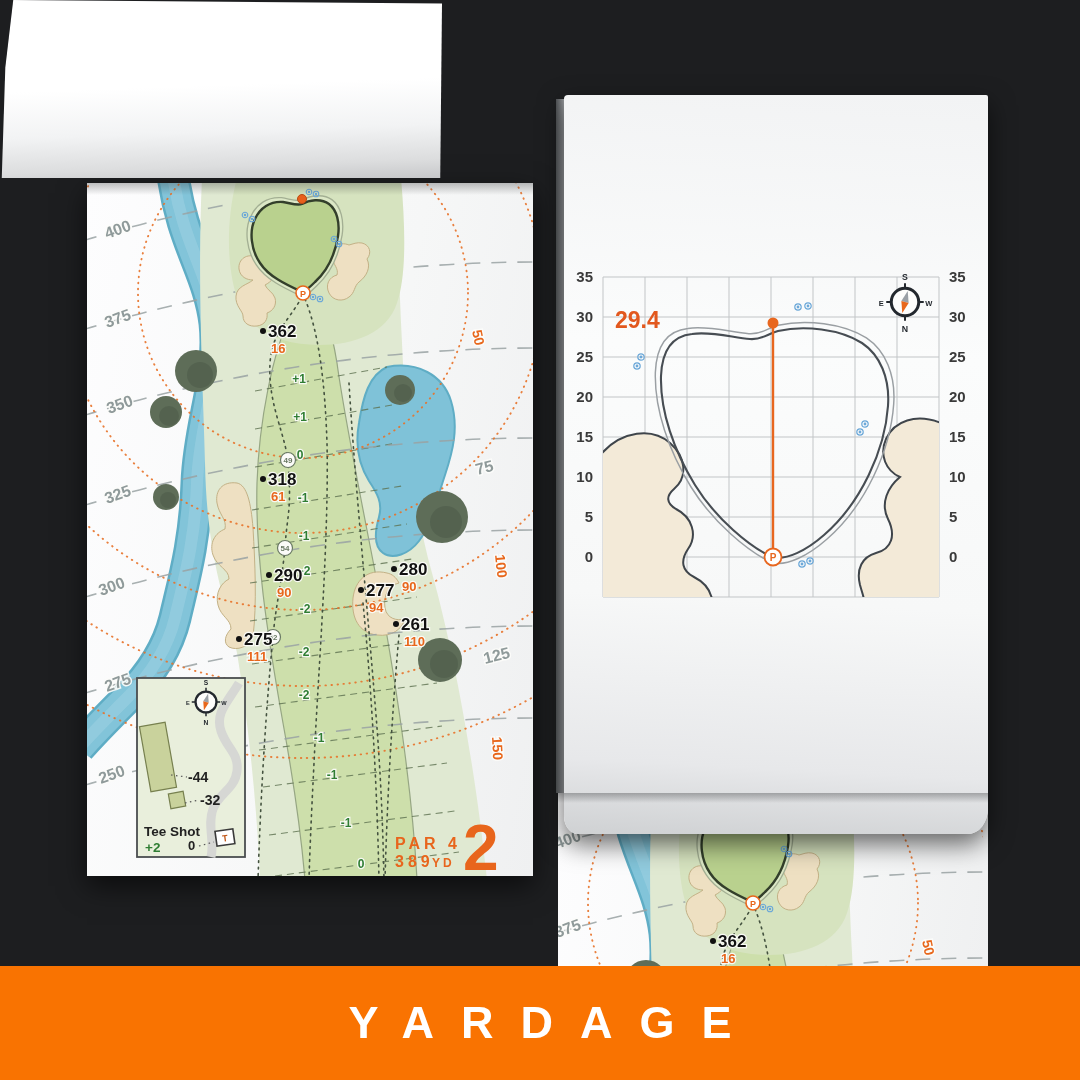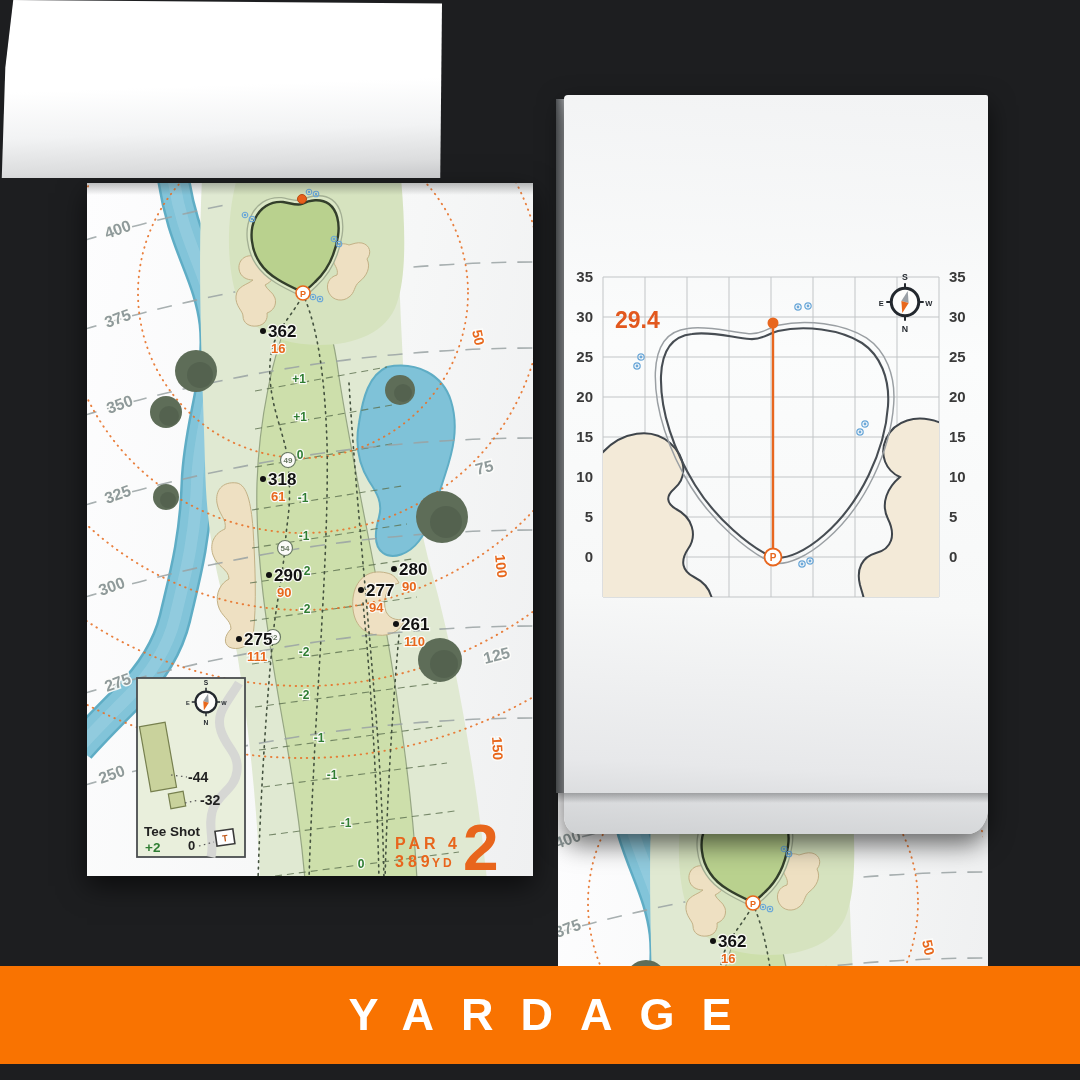--- a/index.html
+++ b/index.html
@@ -19,21 +19,21 @@
   #right-chart-page{left:564px;top:95px;width:424px;height:739px;
         background:linear-gradient(183deg,#f2f3f4 0%,#fbfcfc 35%,#f7f8f8 68%,#e7e8ea 90%,#cfd1d3 100%);
         border-radius:4px 2px 20px 14px / 4px 2px 26px 18px;}
   #right-bottom-page{left:558px;top:793px;width:430px;height:173px;box-shadow:none;}
   #right-bottom-page::before{content:"";position:absolute;left:0;top:0;right:0;height:10px;
         background:linear-gradient(rgba(40,42,44,.35),rgba(40,42,44,0));pointer-events:none;z-index:5;}
   svg{display:block;}
   svg text{font-family:"Liberation Sans",sans-serif;}
   .halo{paint-order:stroke;stroke:rgba(252,252,250,.92);stroke-width:3px;}
   .halo2{paint-order:stroke;stroke:rgba(252,252,250,.92);stroke-width:2.4px;}
-  #banner{position:absolute;left:0;top:966px;width:1080px;height:98px;background:#f97301;
+  #banner{position:absolute;left:0;top:966px;width:1080px;height:114px;background:#f97301;
         display:flex;align-items:center;justify-content:center;z-index:10;}
   #banner .t{color:#fff;font-weight:bold;font-size:45px;letter-spacing:27px;padding-left:27px;}
 </style>
 </head>
 <body>
 
 <div class="stage">
 
   <div class="page" id="left-map-page">
     <svg width="446" height="693" viewBox="0 0 446 693">

